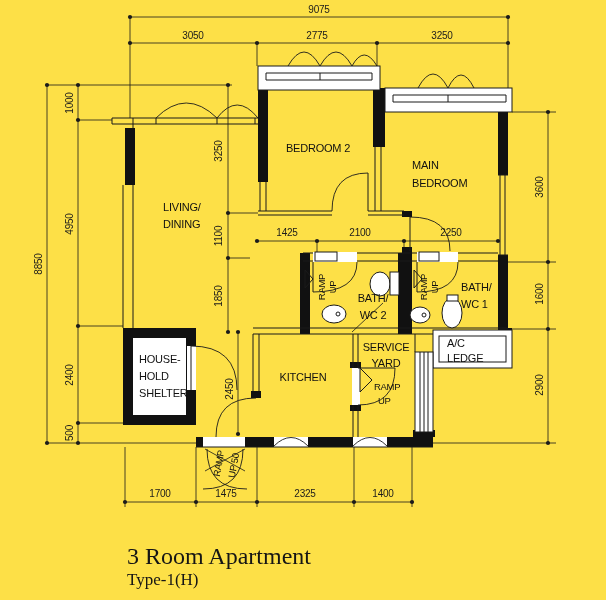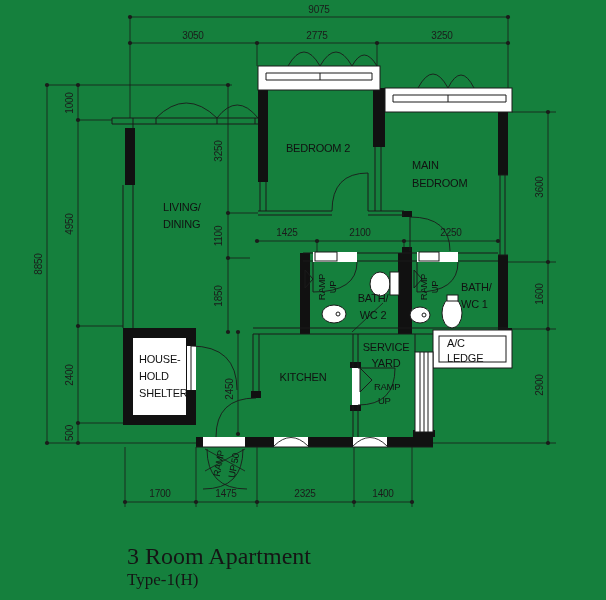--- a/index.html
+++ b/index.html
@@ -1,16 +1,16 @@
 <!DOCTYPE html>
 <html><head>
 <meta charset="utf-8">
 <style>
   html,body{margin:0;padding:0;background:#ffffff;}
-  .page{position:relative;width:606px;height:600px;background:#15803d;overflow:hidden;
+  .page{position:relative;width:606px;height:600px;background:#fde047;overflow:hidden;
         font-family:"Liberation Sans",sans-serif;}
   svg{display:block}
   .ln{stroke:#1b1b1b;stroke-width:1;fill:none}
   .thin{stroke:#1b1b1b;stroke-width:0.8;fill:none}
   .wall{fill:#111111;stroke:none}
   .whitebox{fill:#ffffff;stroke:none}
   .box{fill:#ffffff;stroke:#1b1b1b;stroke-width:1}
   .arc{stroke:#1b1b1b;stroke-width:0.9;fill:none}
   .dot{fill:#1b1b1b;stroke:none}
   .dim{font-size:10px;fill:#1b1b1b;letter-spacing:-0.2px}

